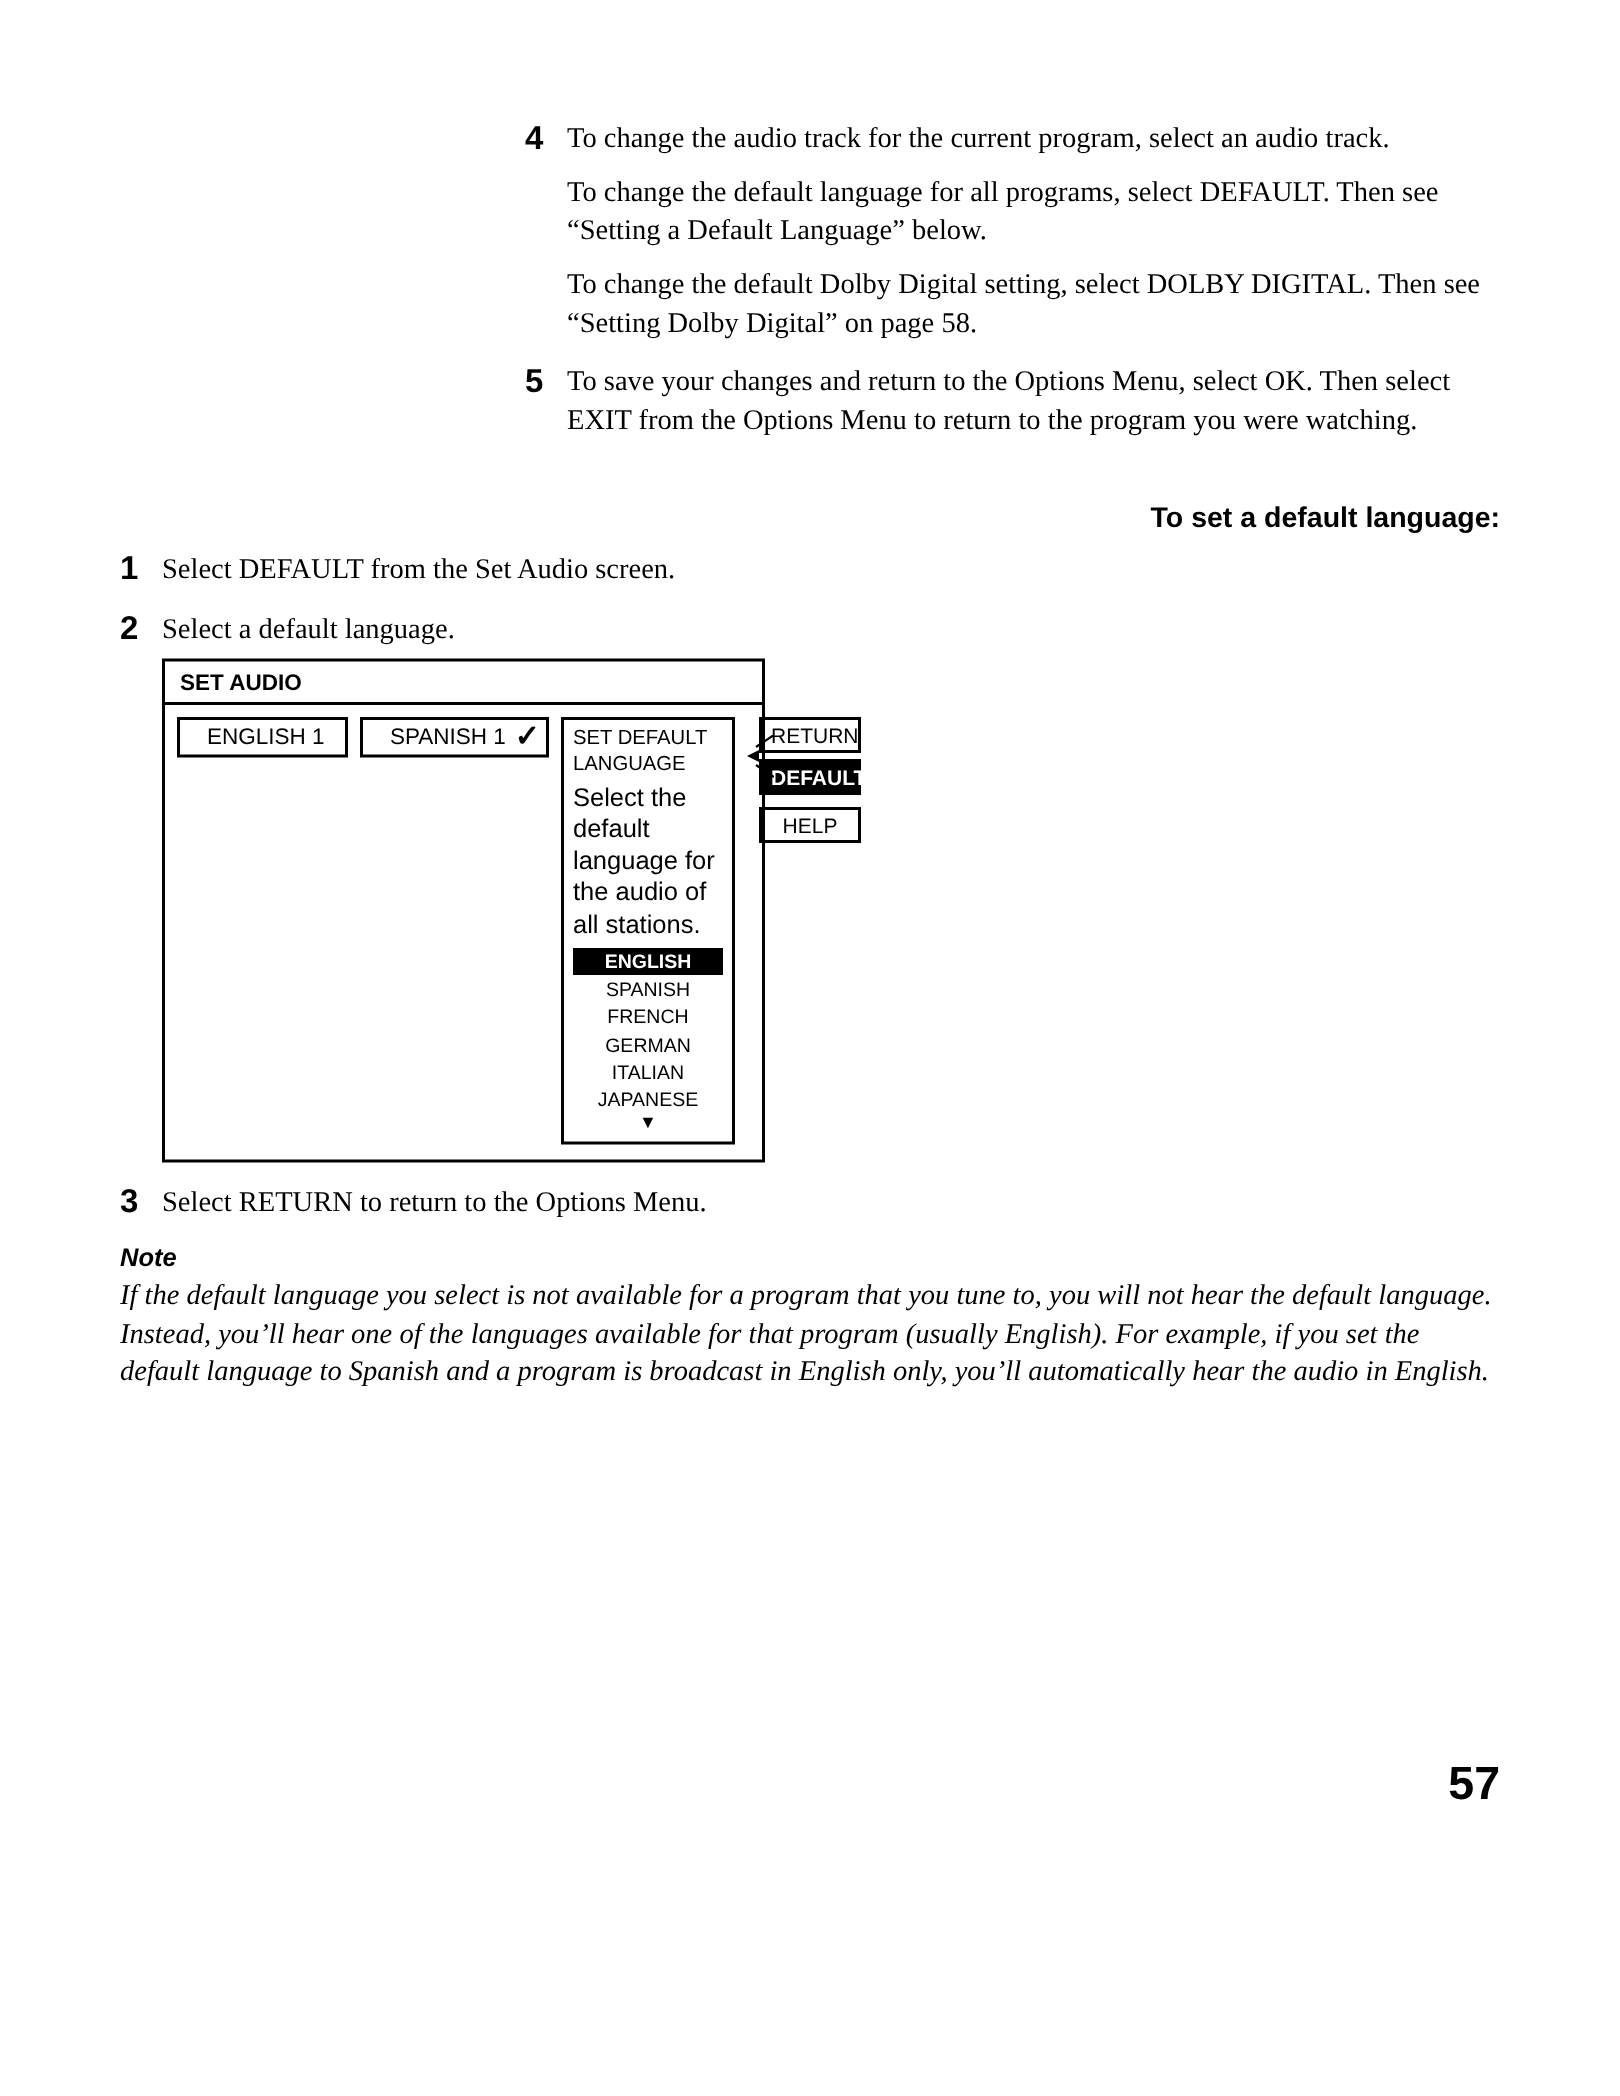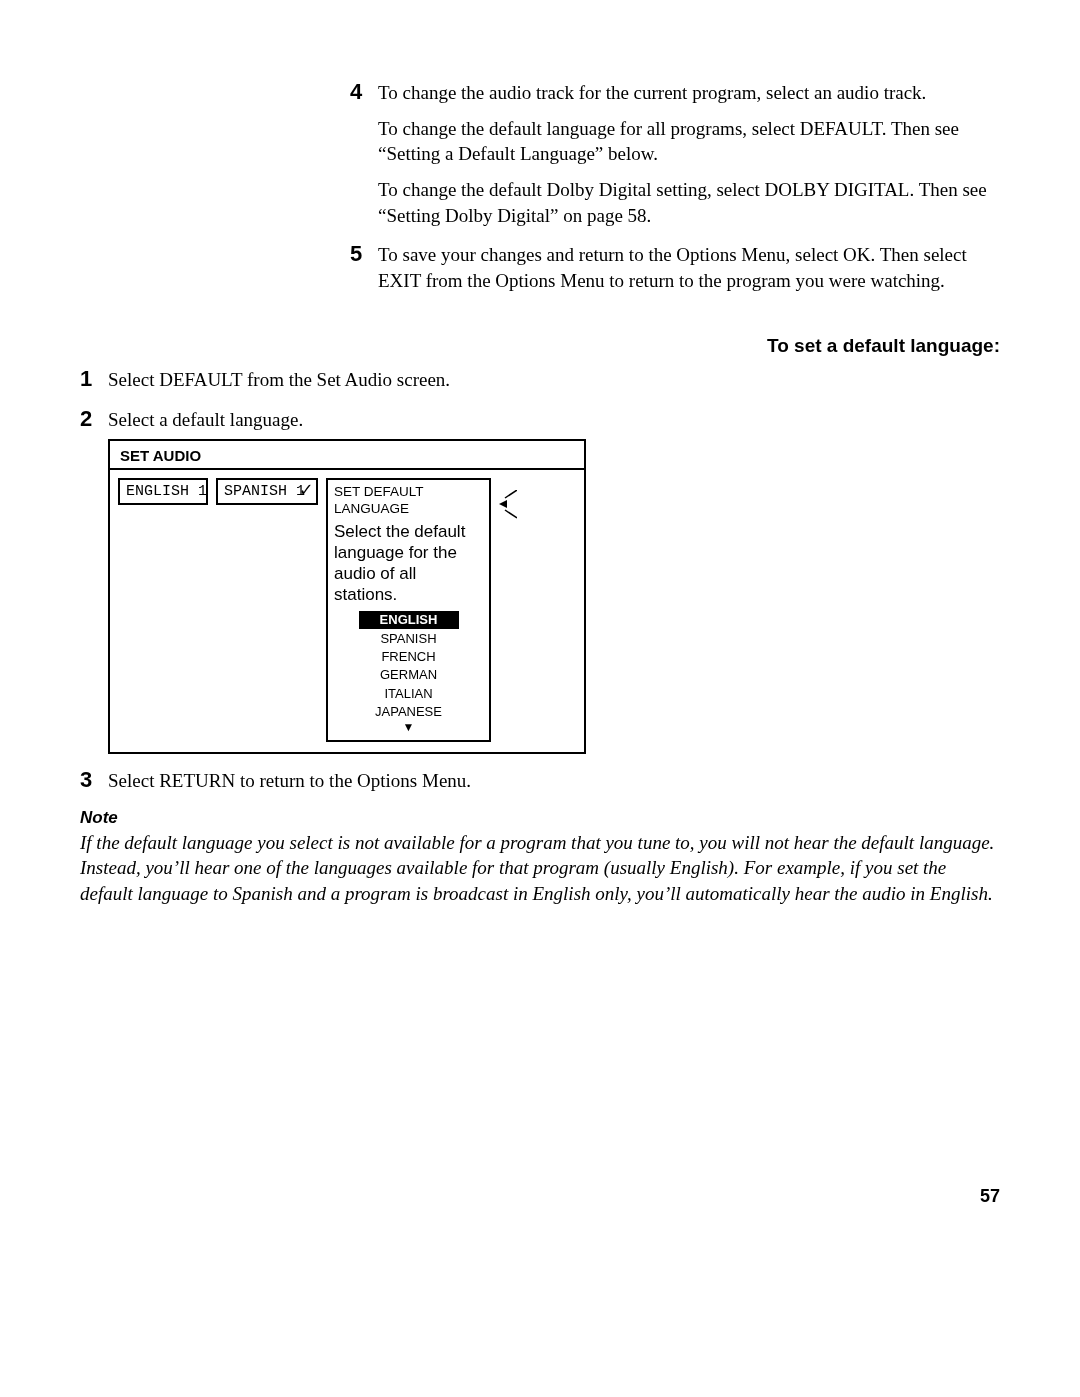--- a/index.html
+++ b/index.html
@@ -83,51 +83,51 @@
     font-size: 19px;
     line-height: 1.35;
     margin: 0;
   }
   .page-number {
     position: absolute;
     right: 80px;
     bottom: 190px;
     font-family: "Segoe UI", "Helvetica Neue", Arial, sans-serif;
     font-weight: 700;
-    font-size: 18px;
+    font-size: 31px;
   }
 
   
   .diagram-wrap {
     margin: 6px 0 14px 28px;
   }
   .set-audio-box {
     border: 2px solid #000;
-    width: 478px;
+    width: 402px;
     box-sizing: border-box;
   }
   .set-audio-title {
     font-family: Arial, "Helvetica Neue", Helvetica, sans-serif;
     font-weight: 700;
     font-size: 15px;
     padding: 6px 10px 4px 10px;
     border-bottom: 2px solid #000;
   }
   .set-audio-body {
     display: flex;
     position: relative;
     padding: 8px 8px 10px 8px;
     gap: 8px;
   }
   .track-box {
     border: 2px solid #000;
-    font-family: Liberation Mono, monospace;
+    font-family: Liberation Sans, sans-serif;
     font-weight: 400;
     font-size: 15px;
-    padding: 3px 6px;
+    padding: 3px 18px;
     white-space: nowrap;
   }
   .track-col {
     display: flex;
     flex-direction: column;
     gap: 8px;
     align-items: flex-start;
   }
   .track-with-check {
     position: relative;
@@ -279,20 +279,25 @@
             </div>
 
             <div style="position:relative; width:18px;">
               <svg width="18" height="48" viewBox="0 0 18 48" style="position:absolute; top:12px; left:0;">
                 <line x1="18" y1="0" x2="6" y2="8" stroke="#000" stroke-width="1.5"></line>
                 <line x1="18" y1="28" x2="6" y2="20" stroke="#000" stroke-width="1.5"></line>
                 <polygon points="0,14 8,10 8,18" fill="#000"></polygon>
               </svg>
             </div>
 
+            <div class="side-buttons">
+              <div class="side-btn">RETURN</div>
+              <div class="side-btn selected">DEFAULT</div>
+              <div class="side-btn" style="margin-top:4px;">HELP</div>
+            </div>
 
           </div>
         </div>
       </div>
 
       <div class="step-item">
         <div class="step-num">3</div>
         <div class="step-body">
           <p>Select RETURN to return to the Options Menu.</p>
         </div>

